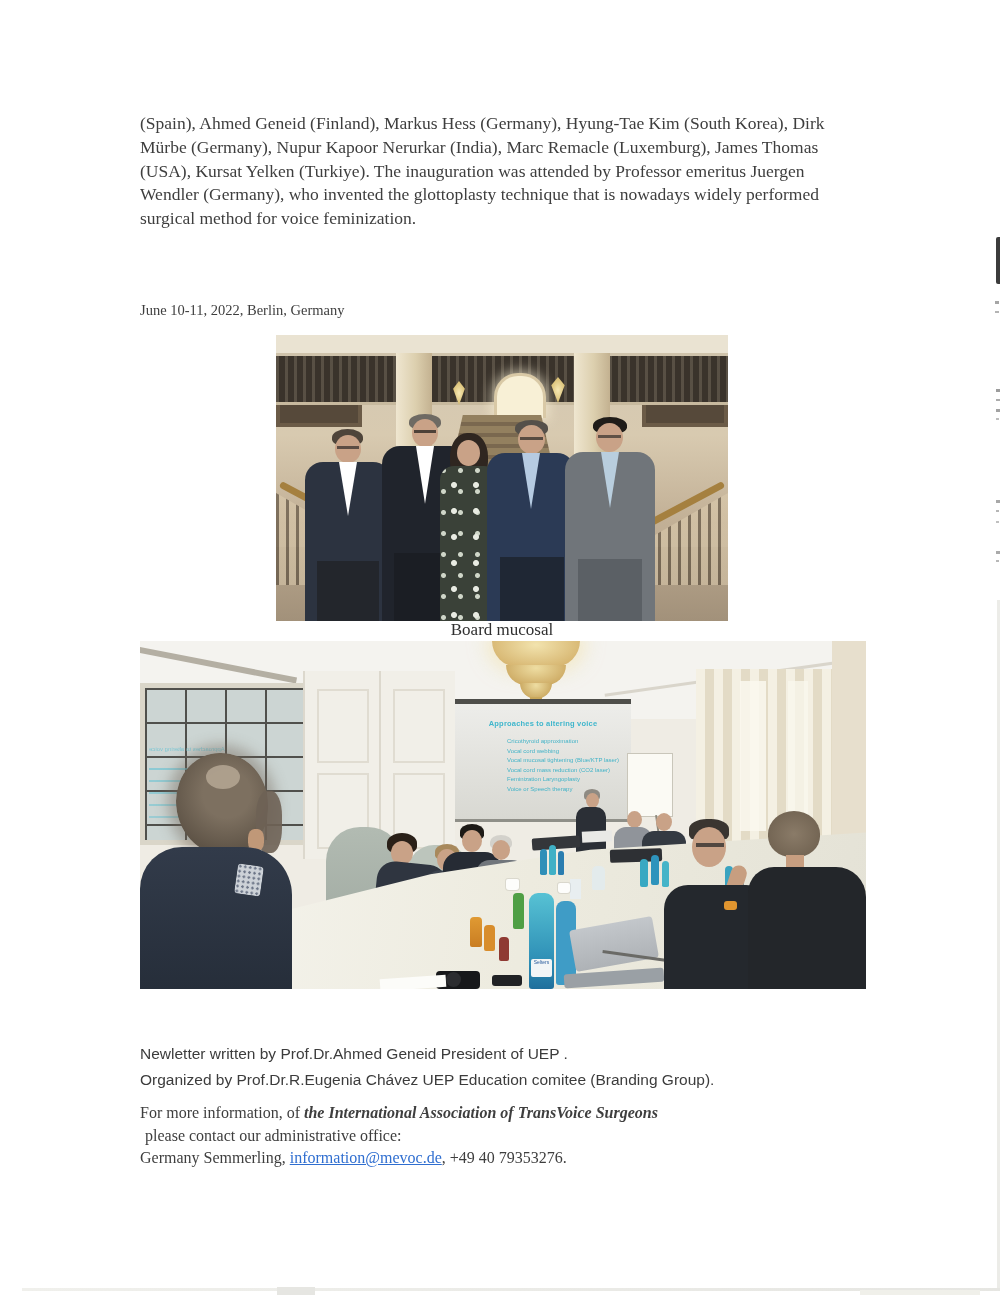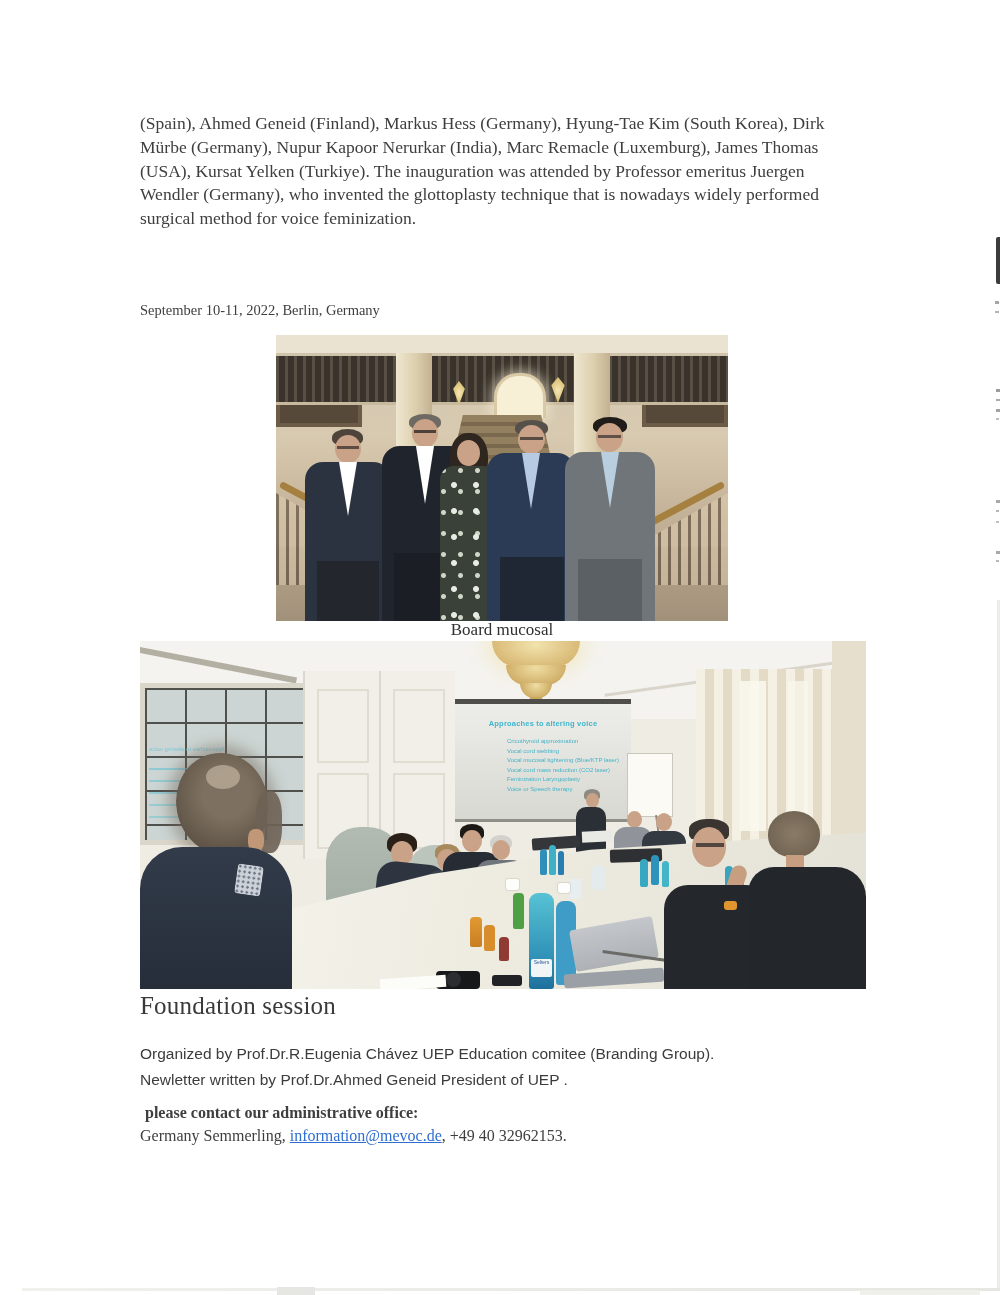--- a/index.html
+++ b/index.html
@@ -8,21 +8,21 @@
   
   .article{position:absolute;left:140px;top:112px;width:712px;font-size:17.5px;line-height:23.8px;color:#3e3e3e;}
   .article p{margin:0;}
   .dateline{position:absolute;left:140px;top:301px;font-size:14.5px;line-height:19px;color:#3e3e3e;}
   .caption1{position:absolute;left:276px;top:620px;width:452px;text-align:center;font-size:17px;color:#303030;}
   .h2{position:absolute;left:140px;top:992px;font-size:25px;letter-spacing:.2px;color:#3a3a3a;}
   .credits{position:absolute;left:140px;top:1041px;font-family:"Liberation Sans",sans-serif;
            font-size:15.5px;line-height:25.5px;color:#3c3c3c;}
   .contact{position:absolute;left:140px;top:1102px;font-size:16px;line-height:22.5px;color:#3e3e3e;}
   .contact .em{font-weight:bold;font-style:italic;}
-  .contact .indent{padding-left:5px;font-weight:bold;}
+  .contact .indent{padding-left:5px;}
   .contact a{color:#2f6ed0;text-decoration:underline;cursor:pointer;}
   
   .photo{position:absolute;overflow:hidden;}
   .photo *{position:absolute;}
   .photo1{left:276px;top:335px;width:452px;height:286px;background:#c9bca6;}
   .photo2{left:140px;top:641px;width:726px;height:348px;background:#efece4;}
   .hd{border-radius:50%;background:#c9a287;}
   .wedge{background:#ffffff;clip-path:polygon(0 0,100% 0,50% 100%);}
   .cup{background:#fdfdfb;border-radius:2px 2px 3px 3px;box-shadow:0 0 0 1px rgba(0,0,0,.08);}
   .bt{border-radius:4px 4px 2px 2px;}
@@ -38,21 +38,21 @@
   .edge{position:absolute;}
 </style>
 </head>
 <body>
 
 <div class="page">
 
   <div class="article">
     <p>(Spain), Ahmed Geneid (Finland), Markus Hess (Germany), Hyung-Tae Kim (South Korea), Dirk Mürbe (Germany), Nupur Kapoor Nerurkar (India), Marc Remacle (Luxemburg), James Thomas (USA), Kursat Yelken (Turkiye). The inauguration was attended by Professor emeritus Juergen Wendler (Germany), who invented the glottoplasty technique that is nowadays widely performed surgical method for voice feminization.</p>
   </div>
-  <div class="dateline">September 10-11, 2022, Berlin, Germany</div>
+  <div class="dateline">June 10-11, 2022, Berlin, Germany</div>
 
   <div class="photo photo1">
     <div style="left:0;top:0;width:452px;height:286px;background:linear-gradient(180deg,#d3c8b4 0%,#d8cab0 35%,#c2b096 65%,#b1a089 100%);"></div>
     <div style="left:0;top:0;width:452px;height:18px;background:#eae3d2;"></div>
     <div style="left:0;top:20px;width:86px;height:72px;background:#56493a;box-shadow:inset 0 0 0 4px #6b5b47;"></div>
     <div style="left:366px;top:20px;width:86px;height:72px;background:#56493a;box-shadow:inset 0 0 0 4px #6b5b47;"></div>
     <div style="left:0;top:18px;width:452px;height:46px;background:repeating-linear-gradient(90deg,rgba(210,196,170,.20) 0 3px,rgba(0,0,0,0) 3px 9px),#3a332b;border-top:3px solid #cfc3ab;border-bottom:3px solid #c7b99e;"></div>
     <div style="left:120px;top:18px;width:36px;height:152px;background:linear-gradient(90deg,#efe6d0,#dccfae 55%,#c3b190);"></div>
     <div style="left:298px;top:18px;width:36px;height:152px;background:linear-gradient(90deg,#efe6d0,#dccfae 55%,#c3b190);"></div>
     <div style="left:218px;top:38px;width:46px;height:42px;background:#f8f0d6;border:3px solid #d9c9a6;border-bottom:none;border-radius:24px 24px 0 0;box-shadow:0 0 12px 3px rgba(248,240,214,.6);"></div>
@@ -234,30 +234,30 @@
     <div style="left:608px;top:226px;width:118px;height:122px;background:#23262a;border-radius:26px 30px 0 0;"></div>
 
     <div style="left:36px;top:112px;width:92px;height:102px;background:radial-gradient(circle at 55% 40%,#7d7060 30%,#5f5447 72%);border-radius:48% 52% 46% 54%;box-shadow:0 0 14px 8px rgba(110,98,84,.45);"></div>
     <div style="left:66px;top:124px;width:34px;height:24px;background:#b5a794;border-radius:50%;opacity:.85;"></div>
     <div style="left:116px;top:150px;width:26px;height:62px;background:#6e6255;border-radius:40%;opacity:.9;"></div>
     <div style="left:108px;top:188px;width:16px;height:22px;background:#c09878;border-radius:40%;"></div>
     <div style="left:0;top:206px;width:152px;height:142px;background:linear-gradient(#323b4a,#262e3a);border-radius:42px 48px 0 0;"></div>
     <div style="left:96px;top:224px;width:26px;height:30px;background:radial-gradient(#6b7486 1px,rgba(0,0,0,0) 1.5px),#cdd2d8;background-size:5px 5px;border-radius:4px;transform:rotate(8deg);"></div>
   </div>
 
-  <div class="h2">Foundation session</div>
 
   <div class="credits">
+    <div>Newletter written by Prof.Dr.Ahmed Geneid President of UEP .</div>
     <div>Organized by Prof.Dr.R.Eugenia Chávez UEP Education comitee (Branding Group).</div>
-    <div>Newletter written by Prof.Dr.Ahmed Geneid President of UEP .</div>
   </div>
 
   <div class="contact">
+    <div><span>For more information, of </span><span class="em">the International Association of TransVoice Surgeons</span></div>
     <div class="indent">please contact our administrative office:</div>
-    <div><span>Germany Semmerling, </span><a>information@mevoc.de</a><span>, +49 40 32962153.</span></div>
+    <div><span>Germany Semmerling, </span><a>information@mevoc.de</a><span>, +49 40 79353276.</span></div>
   </div>
 
   <div class="edge" style="left:996px;top:237px;width:4px;height:47px;background:#3c3c3c;border-radius:2px 0 0 2px;"></div>
   <div class="edge" style="left:995px;top:301px;width:4px;height:3px;background:#a6a6a6;"></div>
   <div class="edge" style="left:995px;top:311px;width:4px;height:2px;background:#b4b4b4;"></div>
   <div class="edge" style="left:996px;top:389px;width:4px;height:3px;background:#9c9c9c;"></div>
   <div class="edge" style="left:996px;top:399px;width:4px;height:2px;background:#ababab;"></div>
   <div class="edge" style="left:996px;top:409px;width:4px;height:3px;background:#a2a2a2;"></div>
   <div class="edge" style="left:996px;top:418px;width:3px;height:2px;background:#bdbdbd;"></div>
   <div class="edge" style="left:996px;top:500px;width:4px;height:3px;background:#a8a8a8;"></div>

